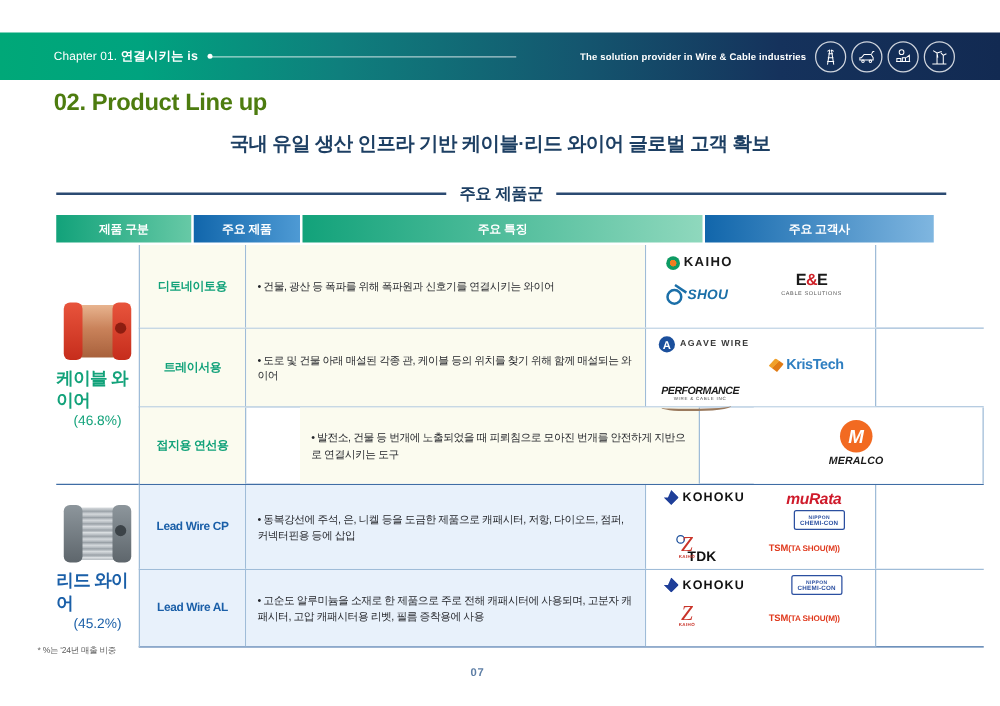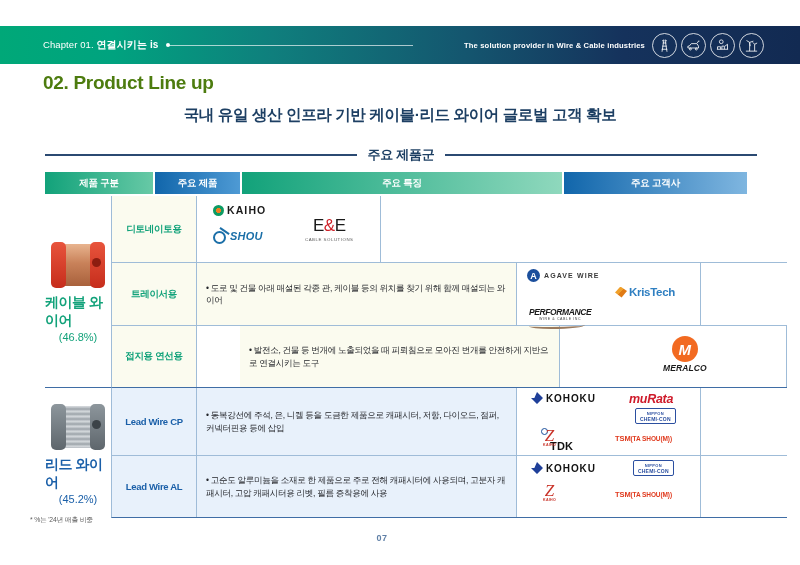--- a/index.html
+++ b/index.html
@@ -144,21 +144,21 @@
 
   
   .logos { position: absolute; inset: 0; padding: 6px 10px; }
   .logo { position: absolute; display: flex; align-items: center; white-space: nowrap; }
 
   .silcom-dot { width: 11px; height: 11px; border-radius: 50%;
     background: radial-gradient(circle at 50% 50%, #f07d20 0 34%, #0d9b63 36% 100%); margin-right: 3px; }
   .silcom-t { color: #1a1a1a; font-size: 10.5px; font-weight: bold; letter-spacing: 1.1px; }
 
   .ee-wrap { text-align: center; }
-  .ee-top { font-size: 17px; font-weight: normal; color: #1a1a1a; letter-spacing: -.5px; }
+  .ee-top { font-size: 13px; font-weight: bold; color: #1a1a1a; letter-spacing: -.5px; }
   .ee-top .amp { color: #cf2128; }
   .ee-sub { font-size: 4.4px; color: #5a5a5a; letter-spacing: .5px; margin-top: 1px; }
 
   .orica-mark { width: 15px; height: 13px; margin-right: 2px; position: relative; }
   .orica-mark:before { content:""; position:absolute; left:0; top:2px; width:9px; height:9px;
     border:2.4px solid #1b6fa8; border-radius:50%; }
   .orica-mark:after { content:""; position:absolute; left:6px; top:1px; width:11px; height:2.2px;
     background:#1b6fa8; transform: rotate(34deg); }
   .orica-t { color: #1b6fa8; font-size: 11px; font-weight: bold; font-style: italic; letter-spacing: .2px; }
 
@@ -305,20 +305,21 @@
           </div>
           <div class="prod-name blue">리드 와이어</div>
           <div class="prod-pct blue">(45.2%)</div>
         </div>
       </div>
 
       <div class="col-rest">
 
         <div class="row beige r1 first">
           <div class="c-sub">디토네이토용</div>
+          <div class="c-desc">• 건물, 광산 등 폭파를 위해 폭파원과 신호기를 연결시키는 와이어</div>
           <div class="c-cust">
             <div class="logos">
               <div class="logo" style="left:16px; top:8px;">
                 <span class="silcom-dot"></span>
                 <span class="silcom-t">KAIHO</span>
               </div>
               <div class="logo" style="left:108px; top:20px;">
                 <div class="ee-wrap">
                   <div class="ee-top">E<span class="amp">&amp;</span>E</div>
                   <div class="ee-sub">CABLE SOLUTIONS</div>

